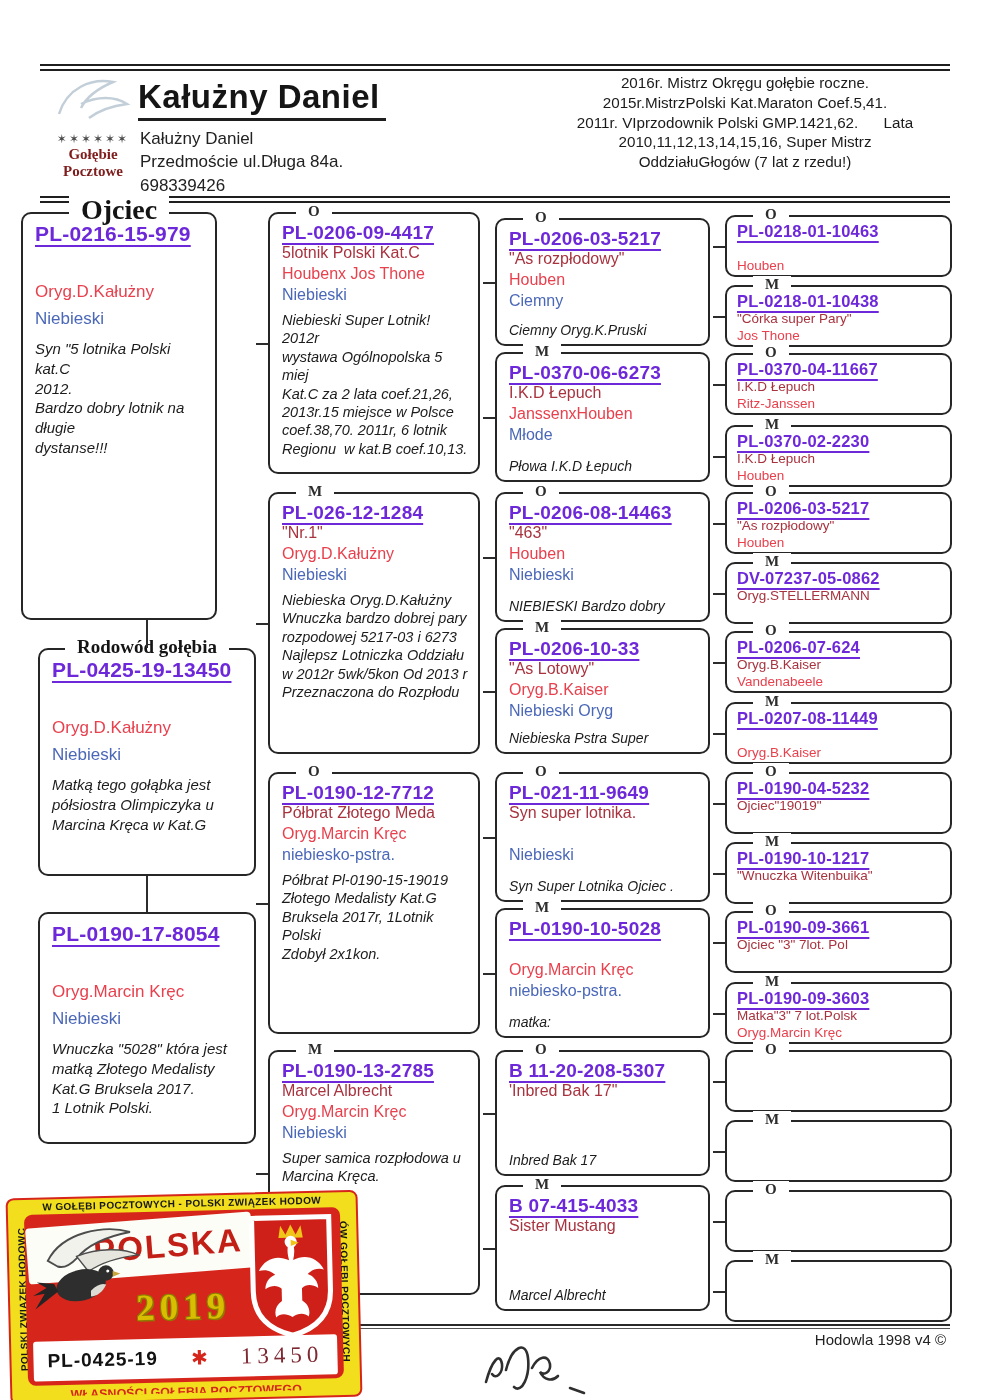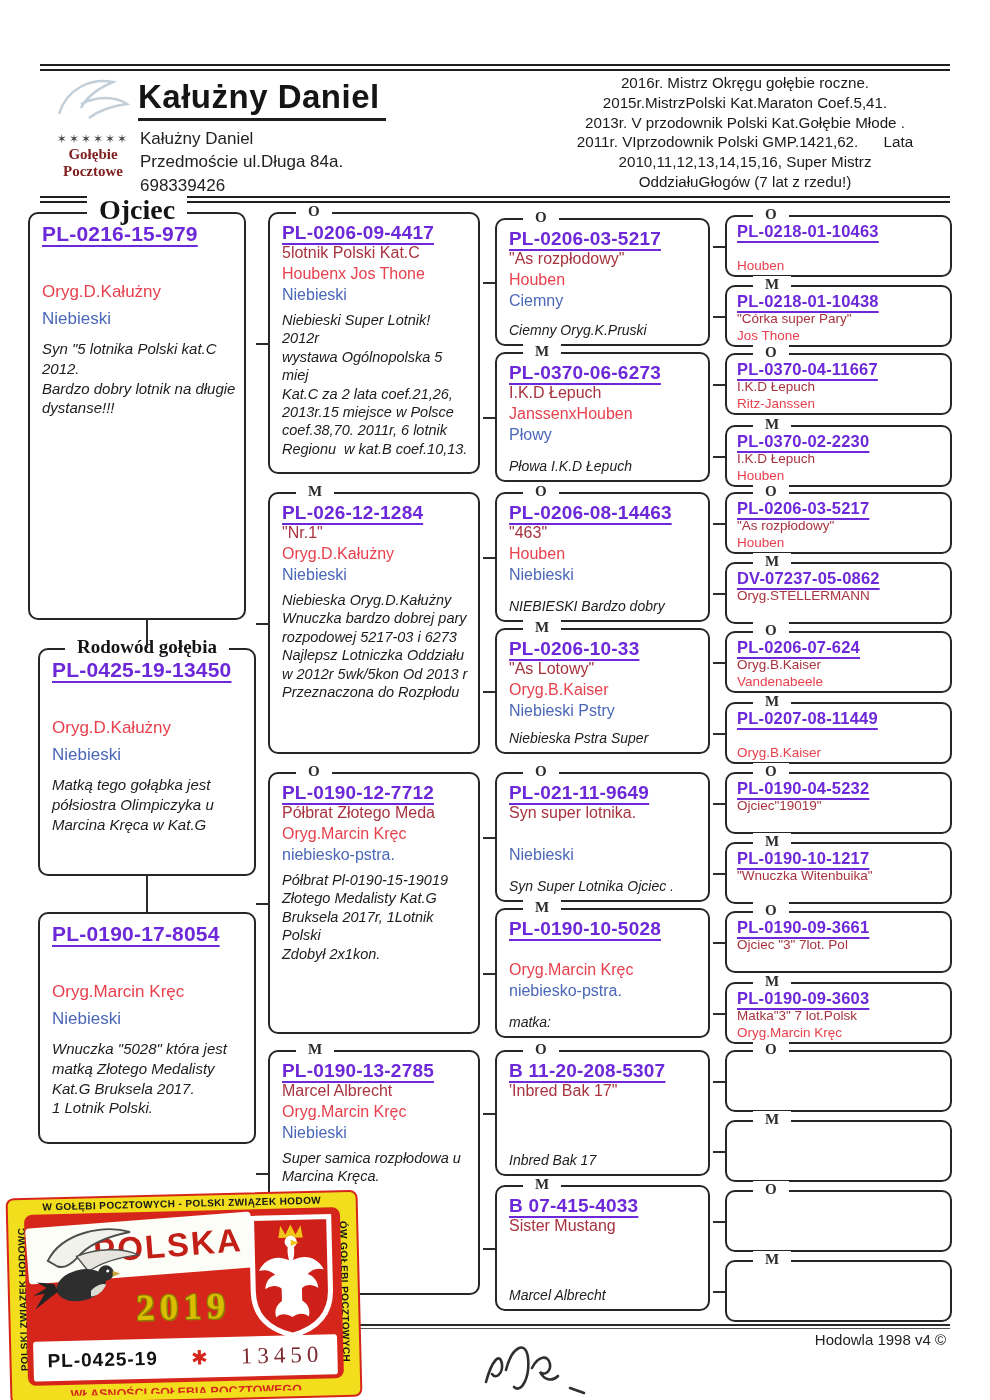--- a/index.html
+++ b/index.html
@@ -100,30 +100,29 @@
 
 <div class="addr">
   <div>Kałużny Daniel</div>
   <div>Przedmoście ul.Długa 84a.</div>
   <div>698339426</div>
 </div>
 
 <div class="achv">
   <div>2016r. Mistrz Okręgu gołębie roczne.</div>
   <div>2015r.MistrzPolski Kat.Maraton Coef.5,41.</div>
-  <div>2013r. V przodownik Polski Kat.Gołębie Młode .</div>
   <div>2011r. VIprzodownik Polski GMP.1421,62.&nbsp;&nbsp;&nbsp;&nbsp;&nbsp;&nbsp;Lata</div>
   <div>2010,11,12,13,14,15,16, Super Mistrz</div>
   <div>OddziałuGłogów (7 lat z rzedu!)</div>
 </div>
 
 <div class="hline" style="top:196px"></div>
 
 <div id="pedigree">
-    <div class="pbox g1 t0" style="left: 28px; top: 212px; width: 218px; height: 408px;">
+    <div class="pbox g1 t0" style="left: 21px; top: 212px; width: 196px; height: 408px;">
       <div class="title"><span>Ojciec</span></div>
       <div class="ring">PL-0216-15-979</div>
       <div class="l1"></div>
       <div class="l2">Oryg.D.Kałużny</div>
       <div class="l3">Niebieski</div>
       <div class="note">Syn "5 lotnika Polski kat.C
 2012.
 Bardzo dobry lotnik na długie
 dystanse!!!</div>
     </div>
@@ -200,37 +199,37 @@
       <div class="l1">"As rozpłodowy"</div>
       <div class="l2">Houben</div>
       <div class="l3">Ciemny</div>
       <div class="note">Ciemny Oryg.K.Pruski</div>
     </div>
     <div class="pbox g3" style="left: 495px; top: 352px; width: 215px; height: 130px;">
       <span class="sex">M</span>
       <div class="ring">PL-0370-06-6273</div>
       <div class="l1">I.K.D Łepuch</div>
       <div class="l2">JanssenxHouben</div>
-      <div class="l3">Płowy</div>
+      <div class="l3">Młode</div>
       <div class="note">Płowa I.K.D Łepuch</div>
     </div>
     <div class="pbox g3" style="left: 495px; top: 492px; width: 215px; height: 130px;">
       <span class="sex">O</span>
       <div class="ring">PL-0206-08-14463</div>
       <div class="l1">"463"</div>
       <div class="l2">Houben</div>
       <div class="l3">Niebieski</div>
       <div class="note">NIEBIESKI Bardzo dobry</div>
     </div>
     <div class="pbox g3" style="left: 495px; top: 628px; width: 215px; height: 126px;">
       <span class="sex">M</span>
       <div class="ring">PL-0206-10-33</div>
       <div class="l1">"As Lotowy"</div>
       <div class="l2">Oryg.B.Kaiser</div>
-      <div class="l3">Niebieski Pstry</div>
+      <div class="l3">Niebieski Oryg</div>
       <div class="note">Niebieska Pstra Super</div>
     </div>
     <div class="pbox g3" style="left: 495px; top: 772px; width: 215px; height: 130px;">
       <span class="sex">O</span>
       <div class="ring">PL-021-11-9649</div>
       <div class="l1">Syn super lotnika.</div>
       <div class="l2"></div>
       <div class="l3">Niebieski</div>
       <div class="note">Syn Super Lotnika Ojciec .</div>
     </div>

